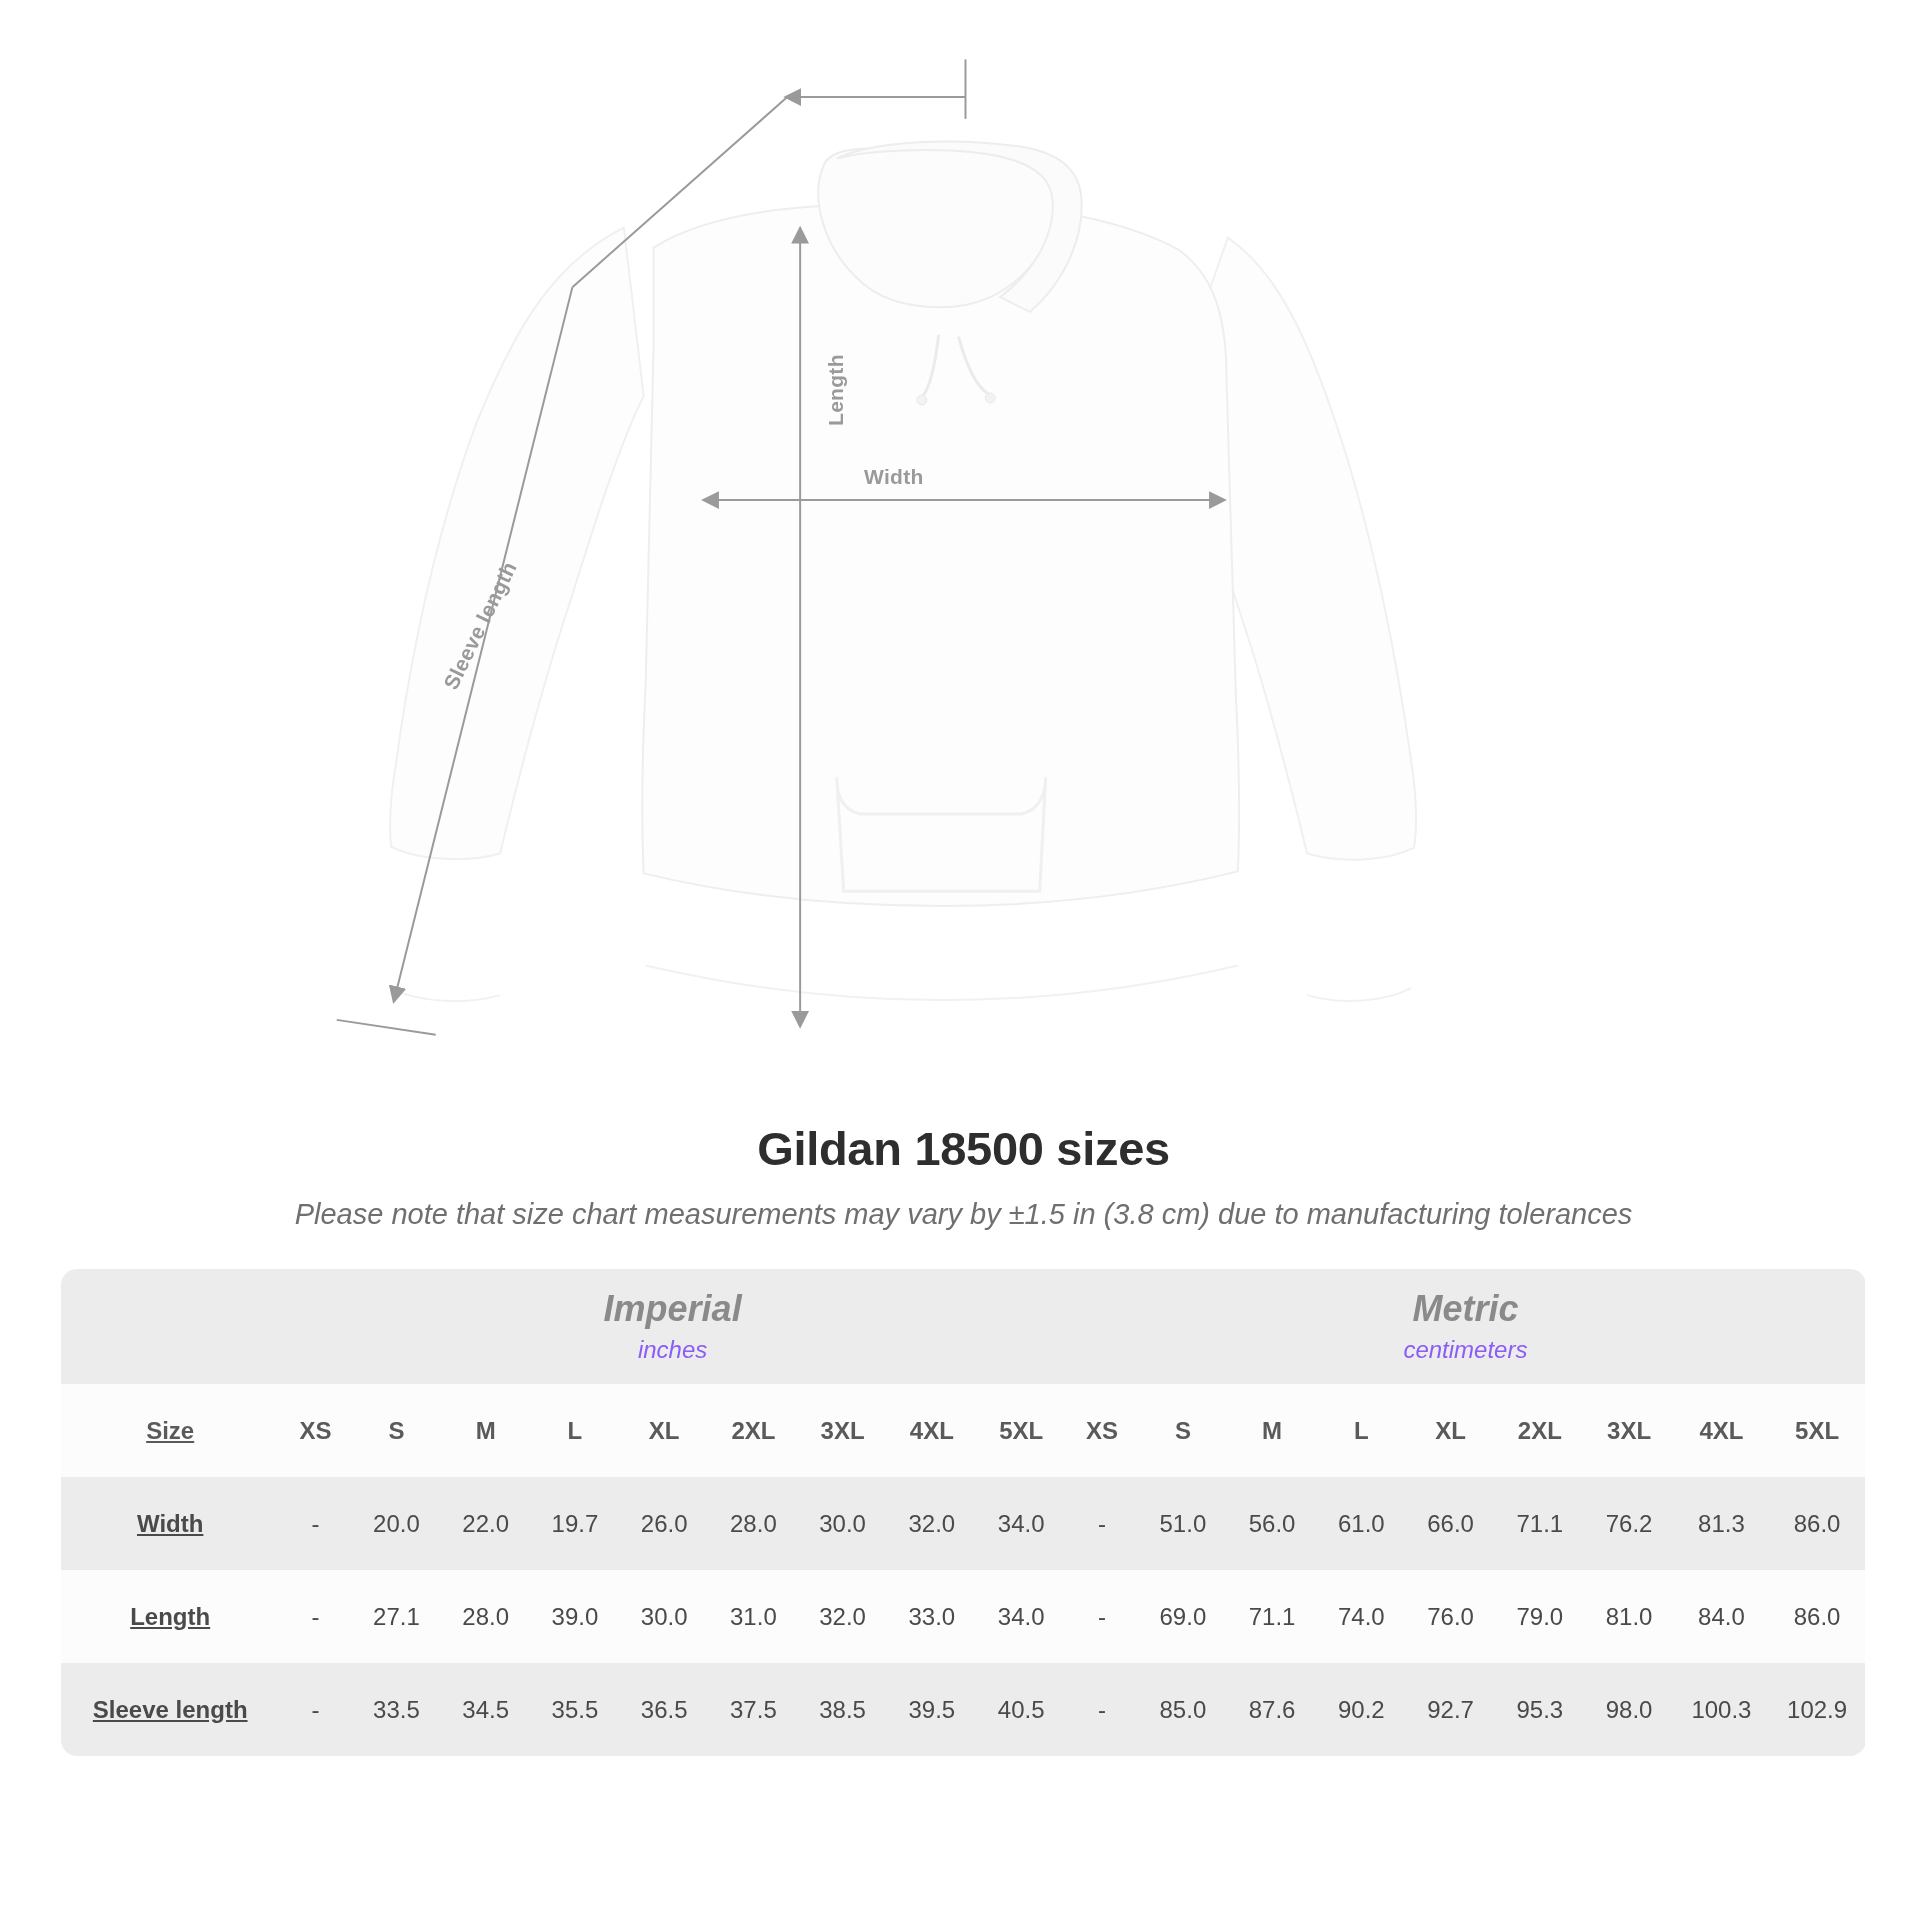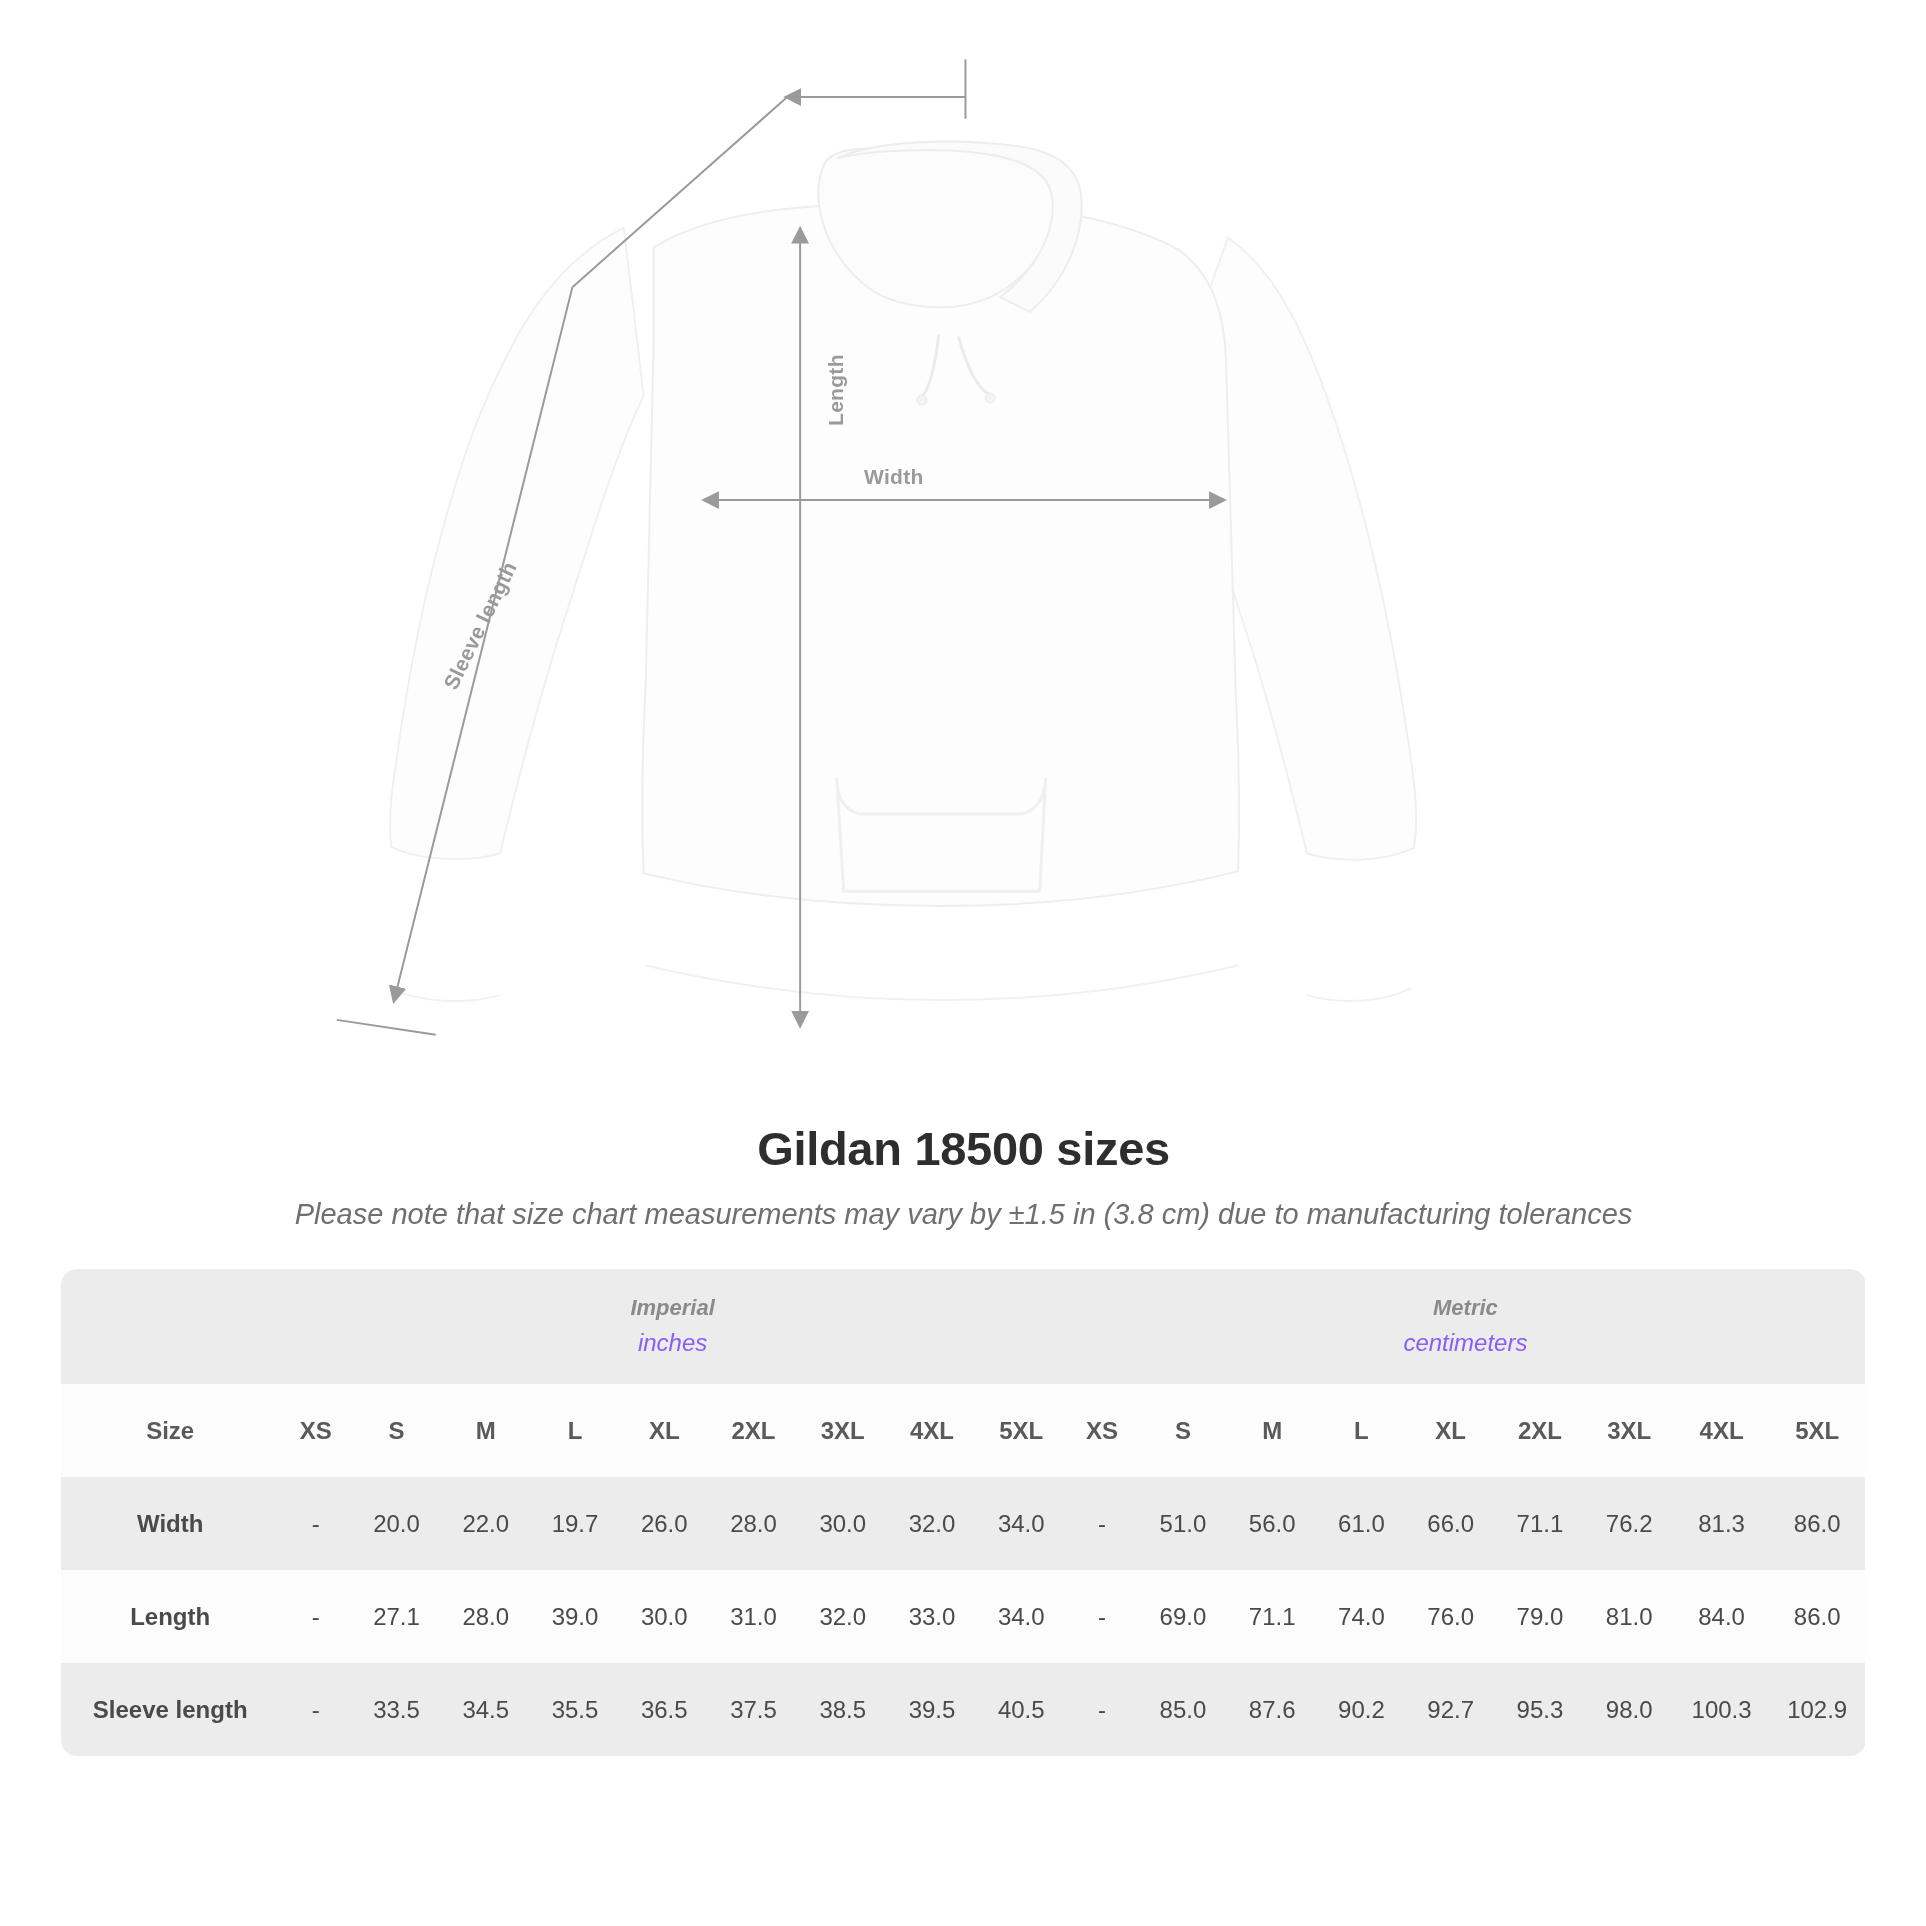--- a/index.html
+++ b/index.html
@@ -87,21 +87,21 @@
   
   tr.unit-row td {
     background: #ececec;
     height: 115px;
     padding: 0;
   }
   tr.unit-row td.corner-left {
     background: #ececec;
   }
   .unit-name {
-    font-size: 22px;
+    font-size: 36px;
     font-style: italic;
     font-weight: bold;
     color: #8a8a8a;
     line-height: 1.1;
   }
   .unit-sub {
     font-size: 24px;
     font-style: italic;
     color: #8b5cf6;
     margin-top: 8px;
@@ -125,20 +125,21 @@
   tr.data-row.shaded td {
     background: #ececec;
   }
   tr.data-row.plain td {
     background: #fcfcfc;
   }
   td.rowhead {
     font-weight: bold;
     color: #4a4a4a;
     font-size: 24px;
+    text-decoration: underline;
   }
   .corner-left { width: 208px; }
   .cell-xs { width: 69px; }
   .cell-std { width: 85px; }
   .cell-wide { width: 91px; }
 </style>
 </head>
 <body>
 
 <div class="page">

